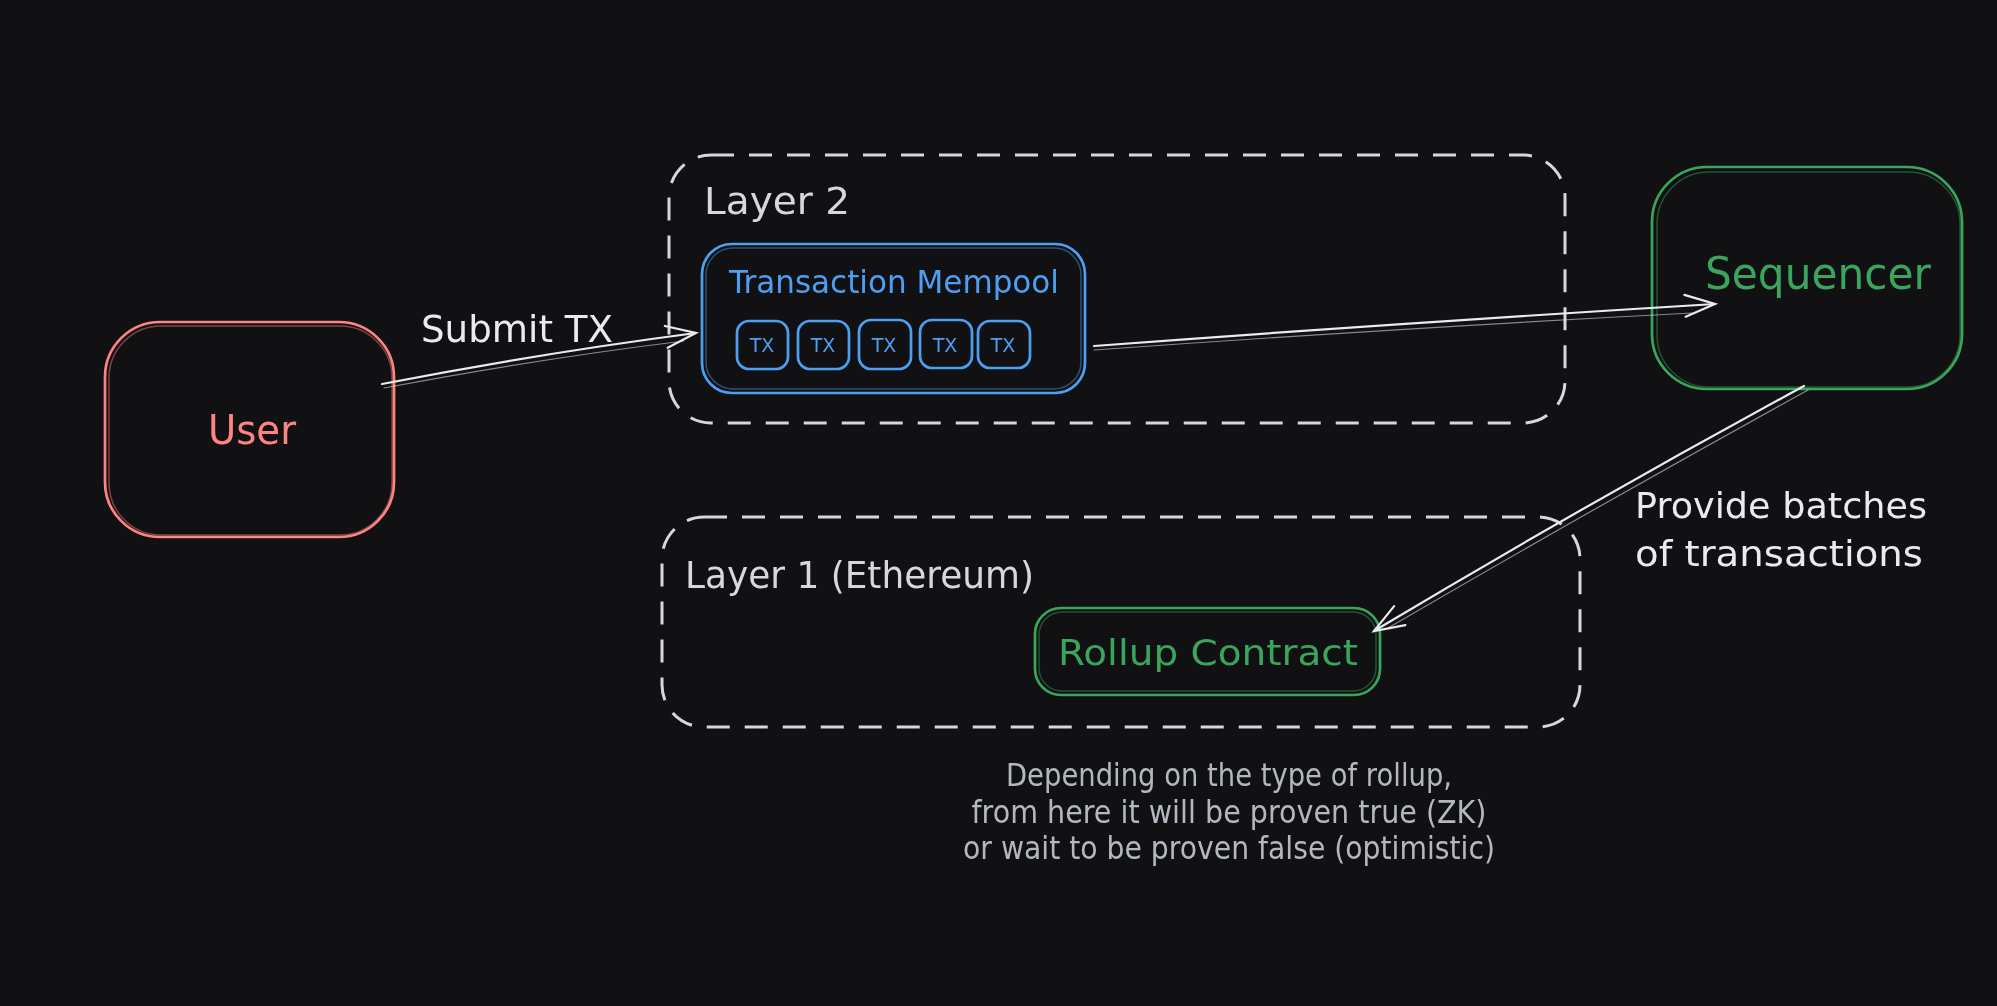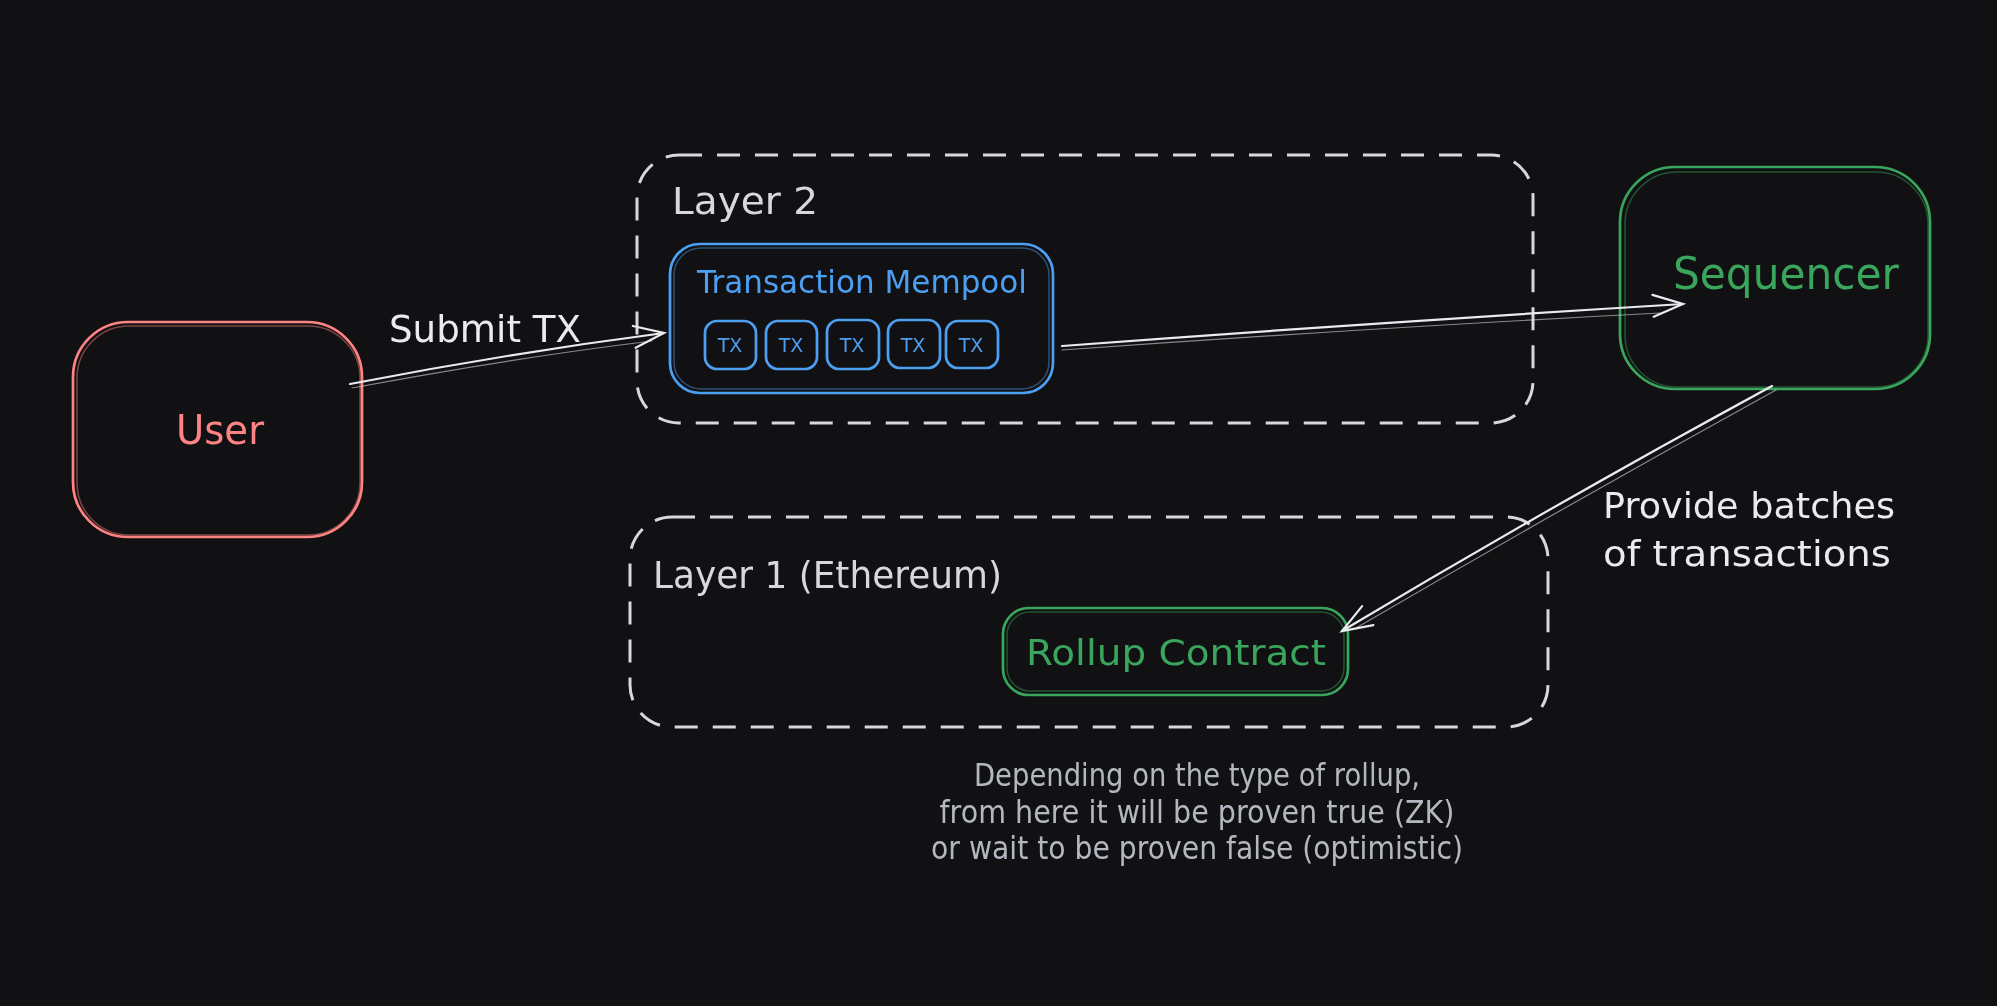--- a/index.html
+++ b/index.html
@@ -2,21 +2,21 @@
 <html style="--bg: #111113; --red: #fe8383; --blue: #4d9ff2; --green: #3aa55c; --white: #e9ebee; --dash: #d6d8db; --muted: #b3b8c0;"><head>
 <meta charset="utf-8">
 <style>
   :root{
     --bg:#111113; --red:#fe8383; --blue:#4d9ff2; --green:#3aa55c;
     --white:#e9ebee; --dash:#d6d8db; --muted:#b3b8c0;
   }
   html,body{margin:0;padding:0;background:var(--bg);}
   .stage{
     position:relative;width:1950px;height:1006px;background:var(--bg);
-    overflow:hidden;font-family:"DejaVu Sans",sans-serif;
+    overflow:hidden;font-family:"DejaVu Sans",sans-serif;margin-left:32px;
   }
   svg{display:block}
   text{font-family:"DejaVu Sans",sans-serif;}
   .dash-box{fill:none;stroke:var(--dash);stroke-width:3;stroke-dasharray:23 15;}
   .box{fill:none;stroke-width:2.7;stroke-linejoin:round;}
   .box.red{stroke:var(--red);} .box.blue{stroke:var(--blue);} .box.green{stroke:var(--green);}
   .echo{fill:none;stroke-width:1.5;opacity:.45;}
   .echo.red{stroke:var(--red);} .echo.blue{stroke:var(--blue);} .echo.green{stroke:var(--green);}
   .lbl-red{fill:var(--red);} .lbl-blue{fill:var(--blue);} .lbl-green{fill:var(--green);}
   .lbl-white{fill:var(--white);} .lbl-dash{fill:var(--dash);} .lbl-muted{fill:var(--muted);}

